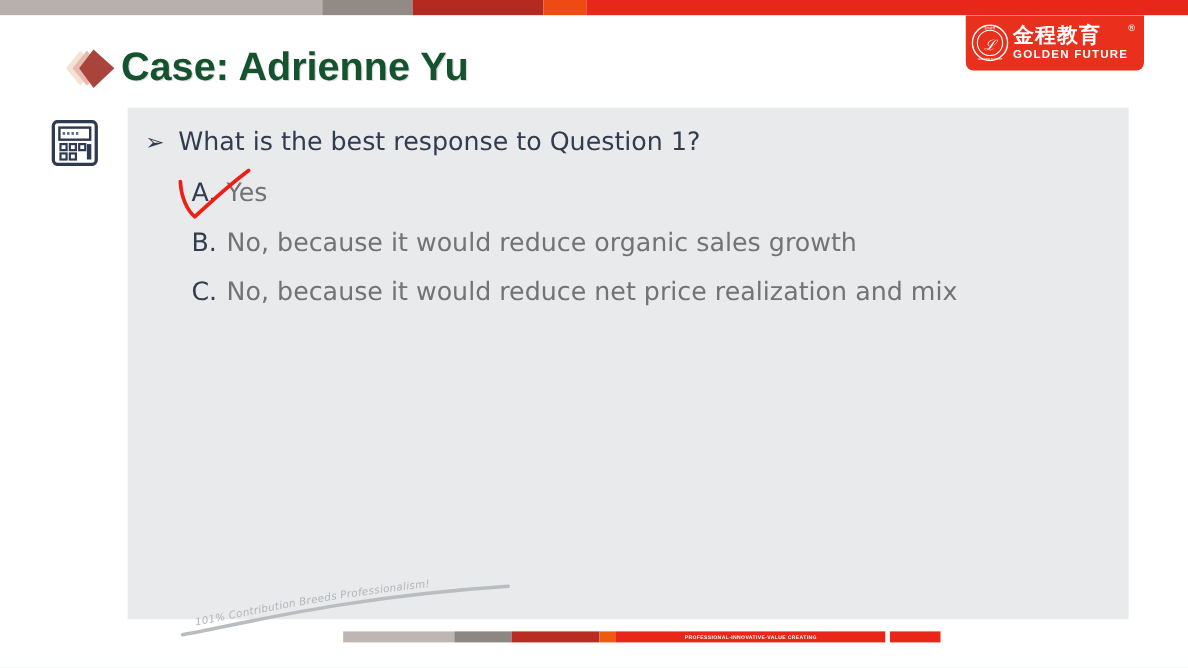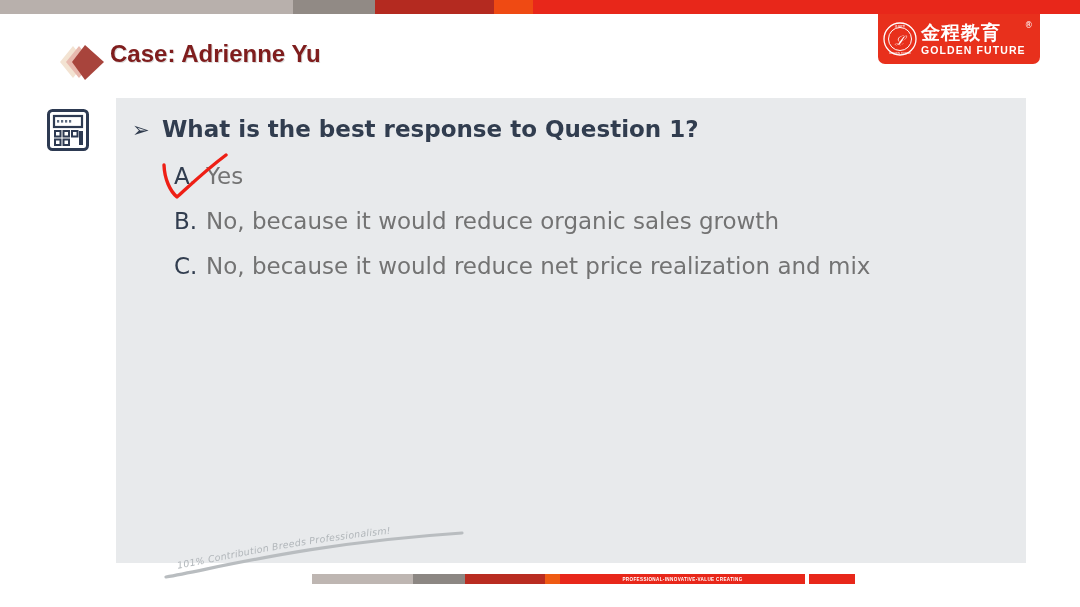--- a/index.html
+++ b/index.html
@@ -20,21 +20,21 @@
   
   #header {
     position:absolute; left:0; top:14px; width:1080px; height:70px;
     background:#ffffff;
   }
   #title-diamond {
     position:absolute; left:46px; top:28px; width:58px; height:40px;
   }
   #page-title {
     position:absolute; left:110px; top:26px;
-    font-size:24px; font-weight:bold; color:#7f1d1d;
+    font-size:36px; font-weight:bold; color:#14532d;
     letter-spacing:0px;
     text-shadow:1px 1px 0 rgba(150,150,150,.35);
     white-space:nowrap;
   }
   #logo-box {
     position:absolute; left:878px; top:0px; width:162px; height:50px;
     background:#e8301c;
     border-radius:0 0 7px 7px;
     display:flex; align-items:center; padding-left:5px; gap:4px;
   }
@@ -66,21 +66,21 @@
   #question-row {
     position:absolute; left:16px; top:18px;
     display:flex; align-items:baseline; gap:0px;
   }
   #question-bullet {
     width:30px; color:#313d4f; font-size:21px; line-height:1;
     font-family:"DejaVu Sans", sans-serif;
   }
   #question-text {
     font-size:23px; color:#313d4f; white-space:nowrap;
-    font-family:"DejaVu Sans", sans-serif; font-weight:700;
+    font-family:"DejaVu Sans", sans-serif; font-weight:400;
   }
 
   .option-row {
     position:absolute; left:58px;
     display:flex; align-items:baseline;
   }
   .option-letter {
     width:32px; font-size:23px; color:#313d4f;
     font-family:"DejaVu Sans", sans-serif;
   }

